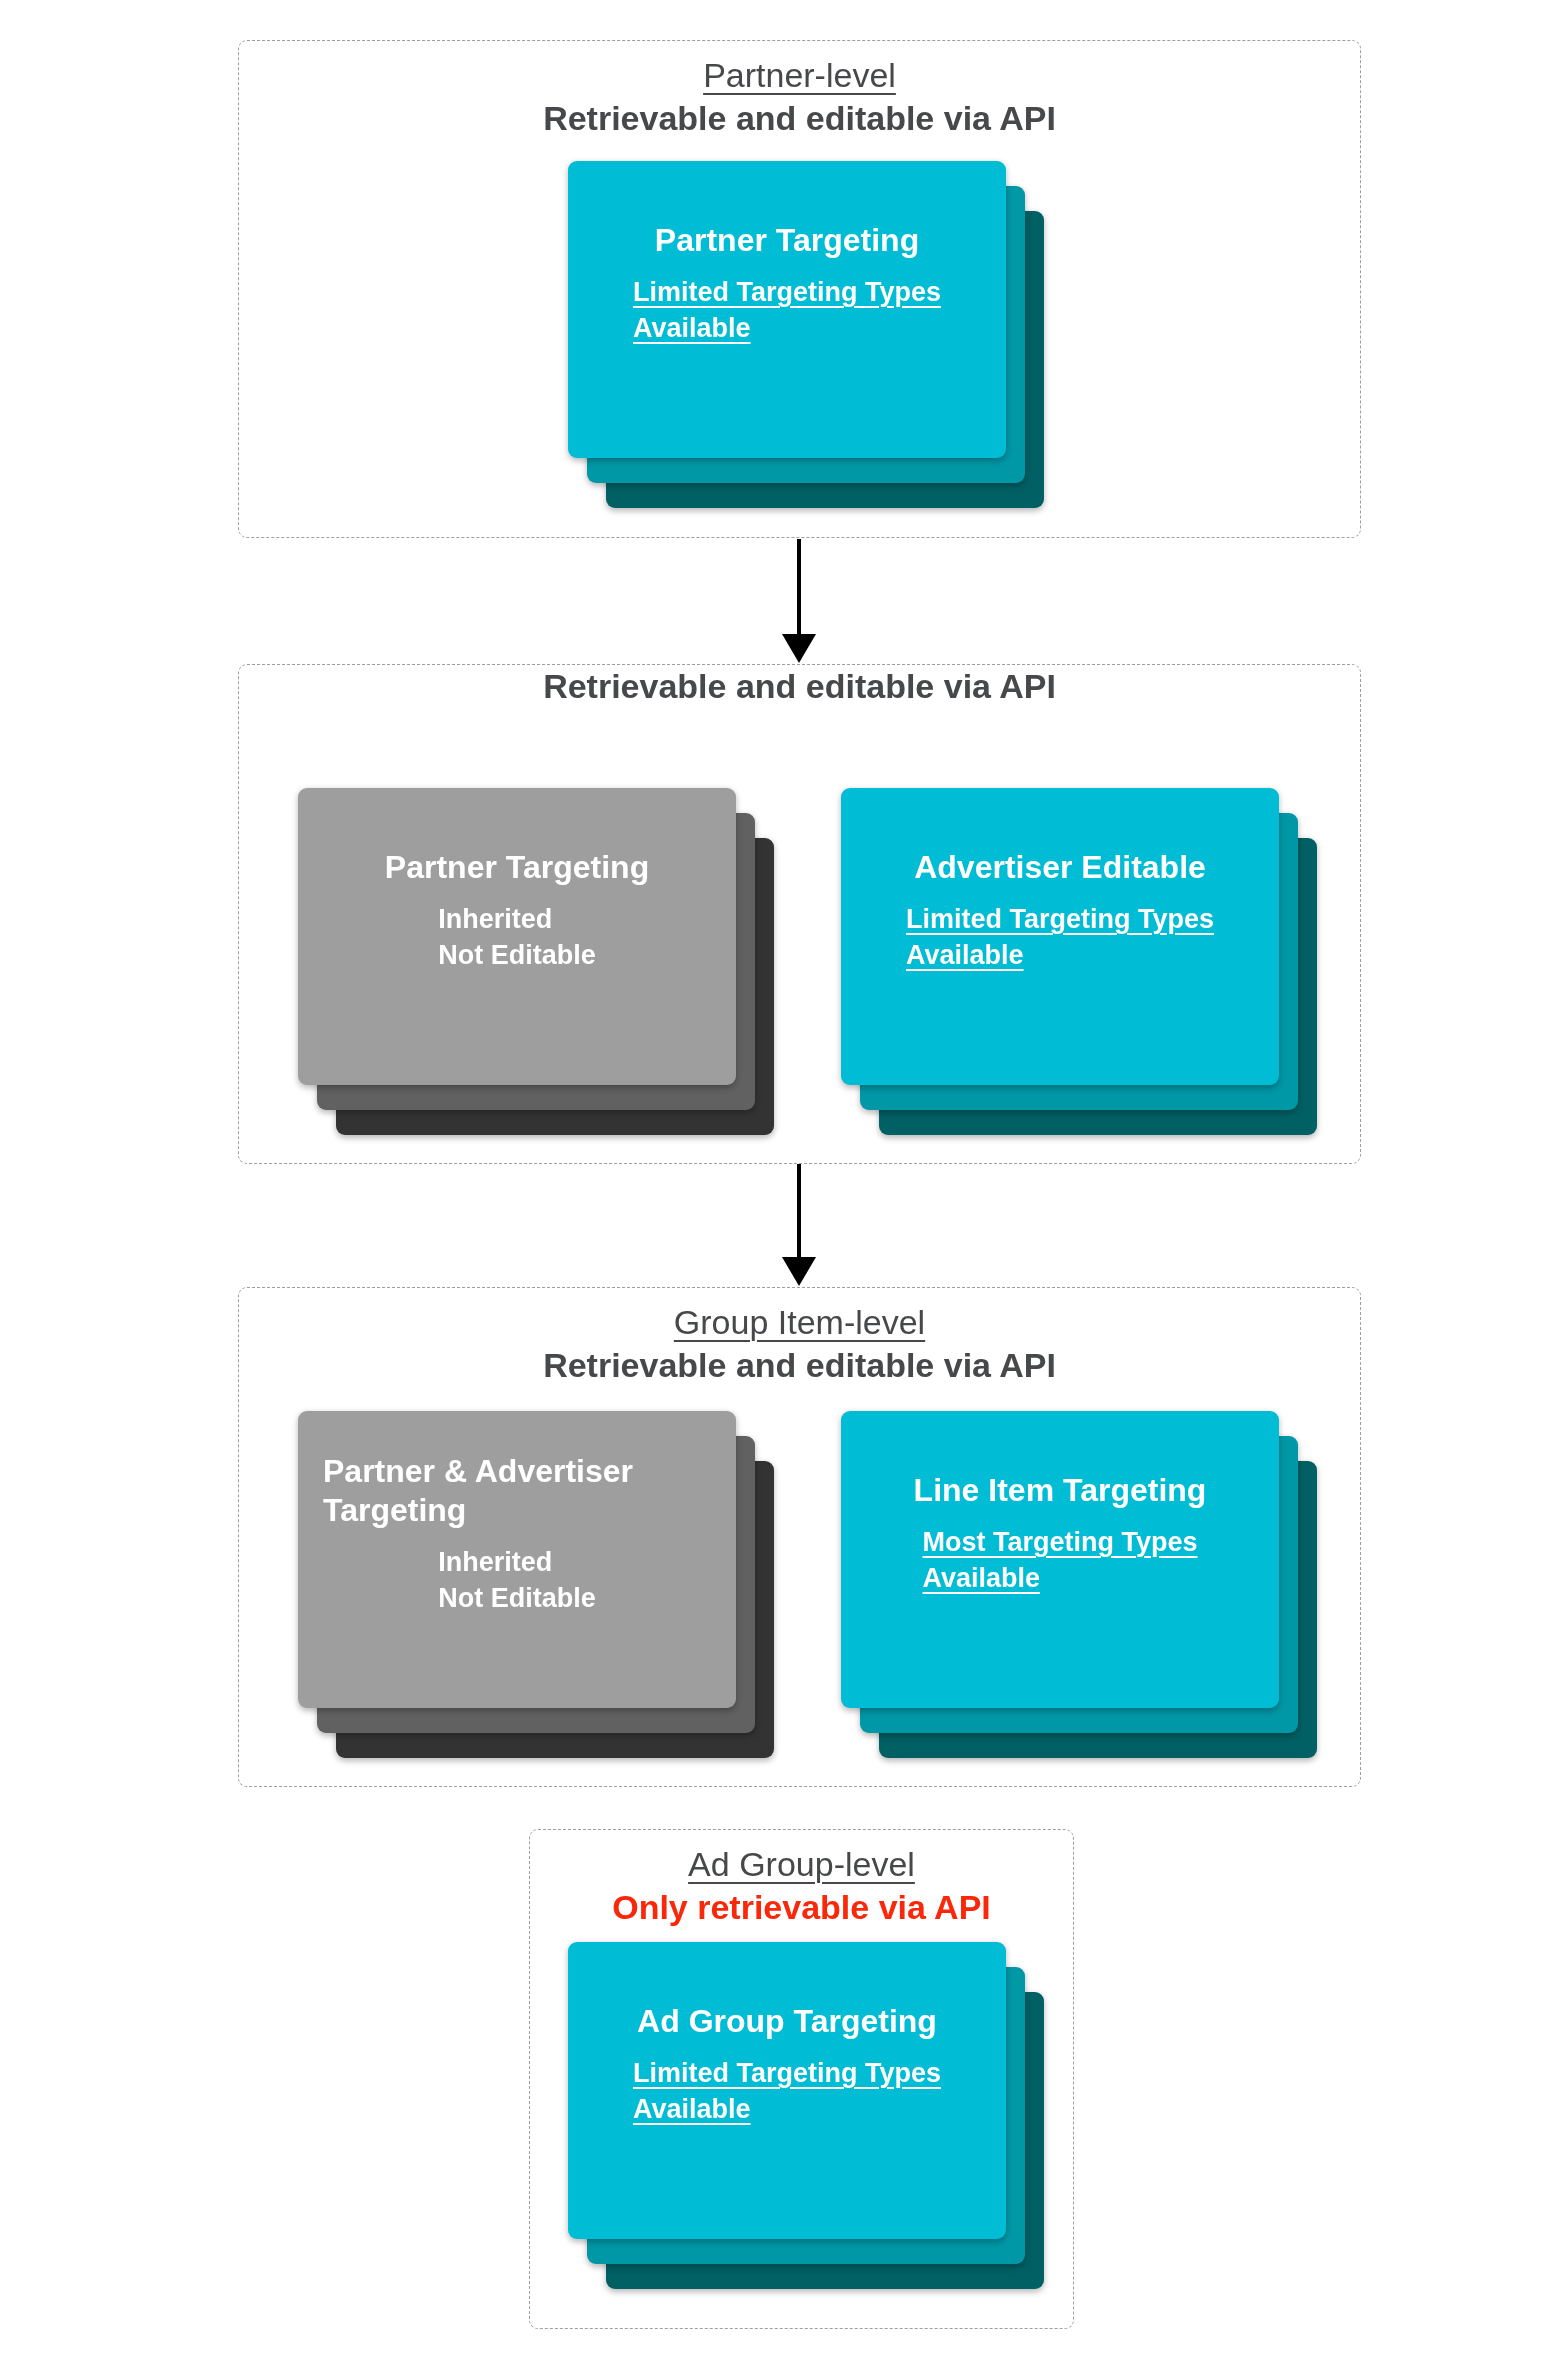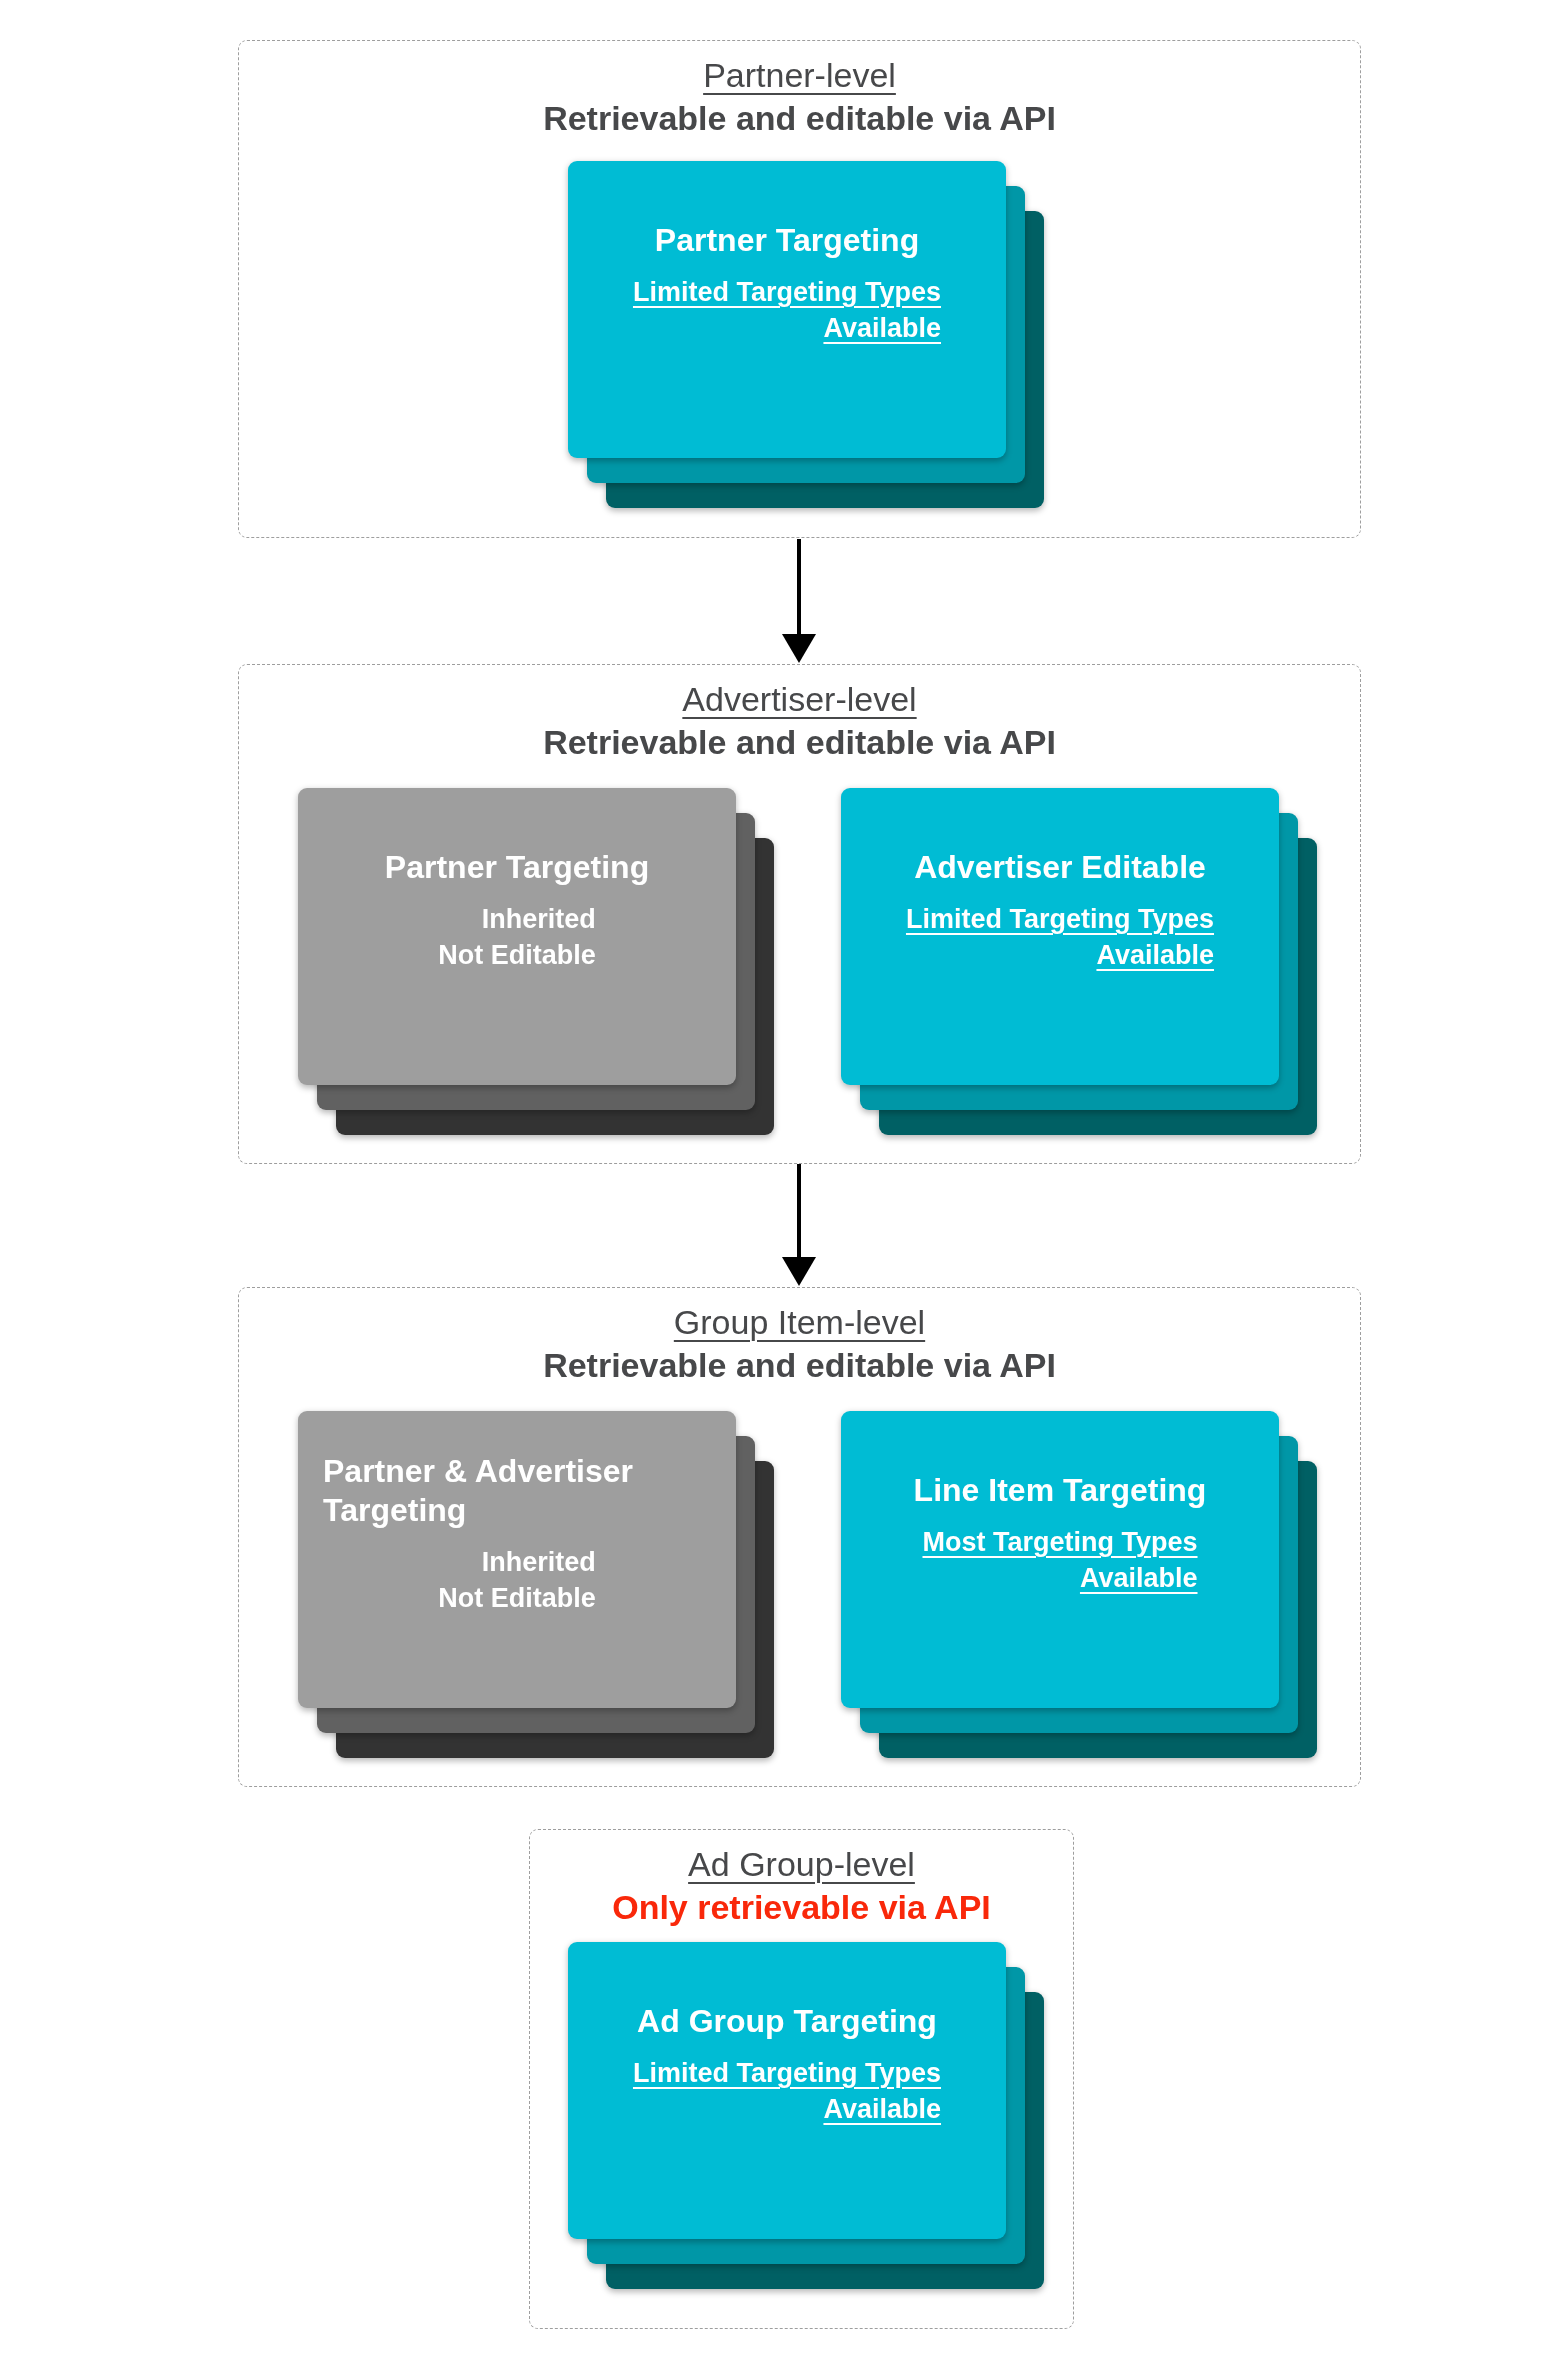--- a/index.html
+++ b/index.html
@@ -62,21 +62,21 @@
     line-height: 39px;
     font-weight: 700;
     text-align: left;
   }
   .card-lines {
     margin-top: 14px;
     color: #ffffff;
     font-size: 27px;
     line-height: 36px;
     font-weight: 700;
-    text-align: right;
+    text-align: left;
   }
   .card-lines.underlined .ln {
     text-decoration: underline;
     text-decoration-thickness: 2.2px;
     text-underline-offset: 5.4px;
   }
   .arrow {
     position: absolute;
     width: 34px;
     display: flex;
@@ -111,21 +111,20 @@
       </div>
     </div>
   </section>
 
   <div class="arrow" style="left:782px; top:539px; height:124px;">
     <div class="arrow-line"></div>
     <div class="arrow-head"></div>
   </div>
 
   <section class="level-box" style="left:238px; top:664px; width:1123px; height:500px;">
-    <div class="sec-title">Advertiser-level</div>
     <div class="sec-sub">Retrievable and editable via API</div>
     <div class="stack gray" style="left:59px; top:123px;">
       <div class="layer back"></div>
       <div class="layer mid"></div>
       <div class="card">
         <div class="card-title">Partner Targeting</div>
         <div class="card-lines">
           <div class="ln">Inherited</div>
           <div class="ln">Not Editable</div>
         </div>

